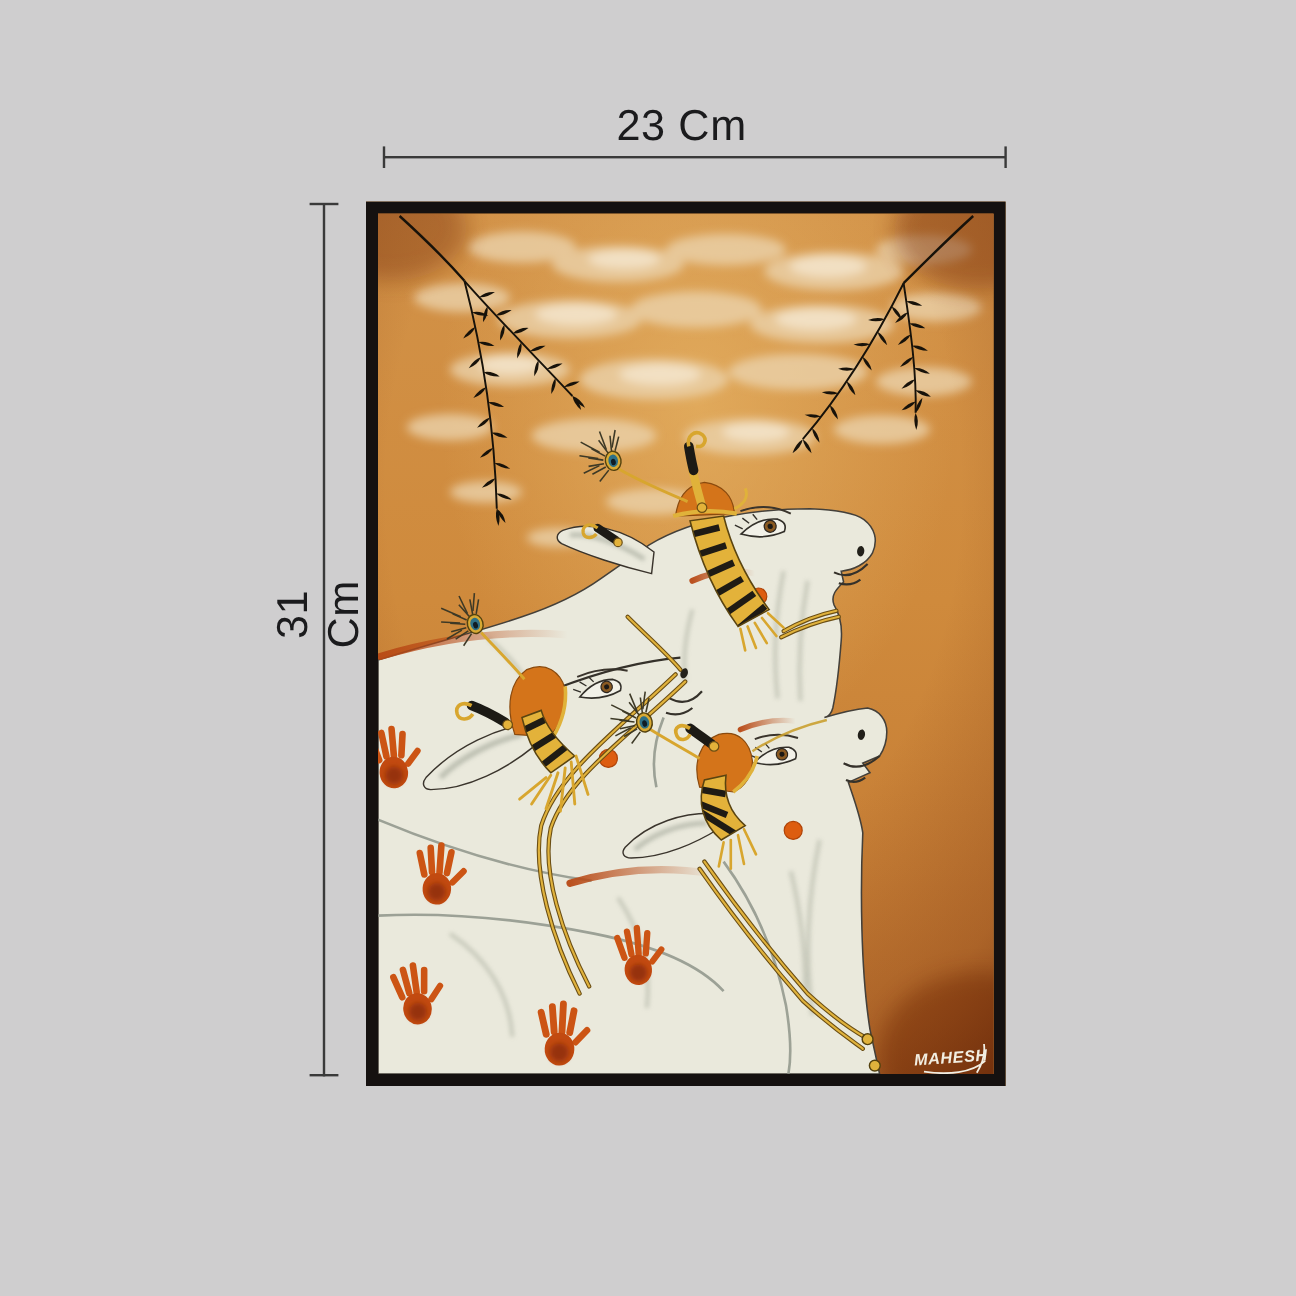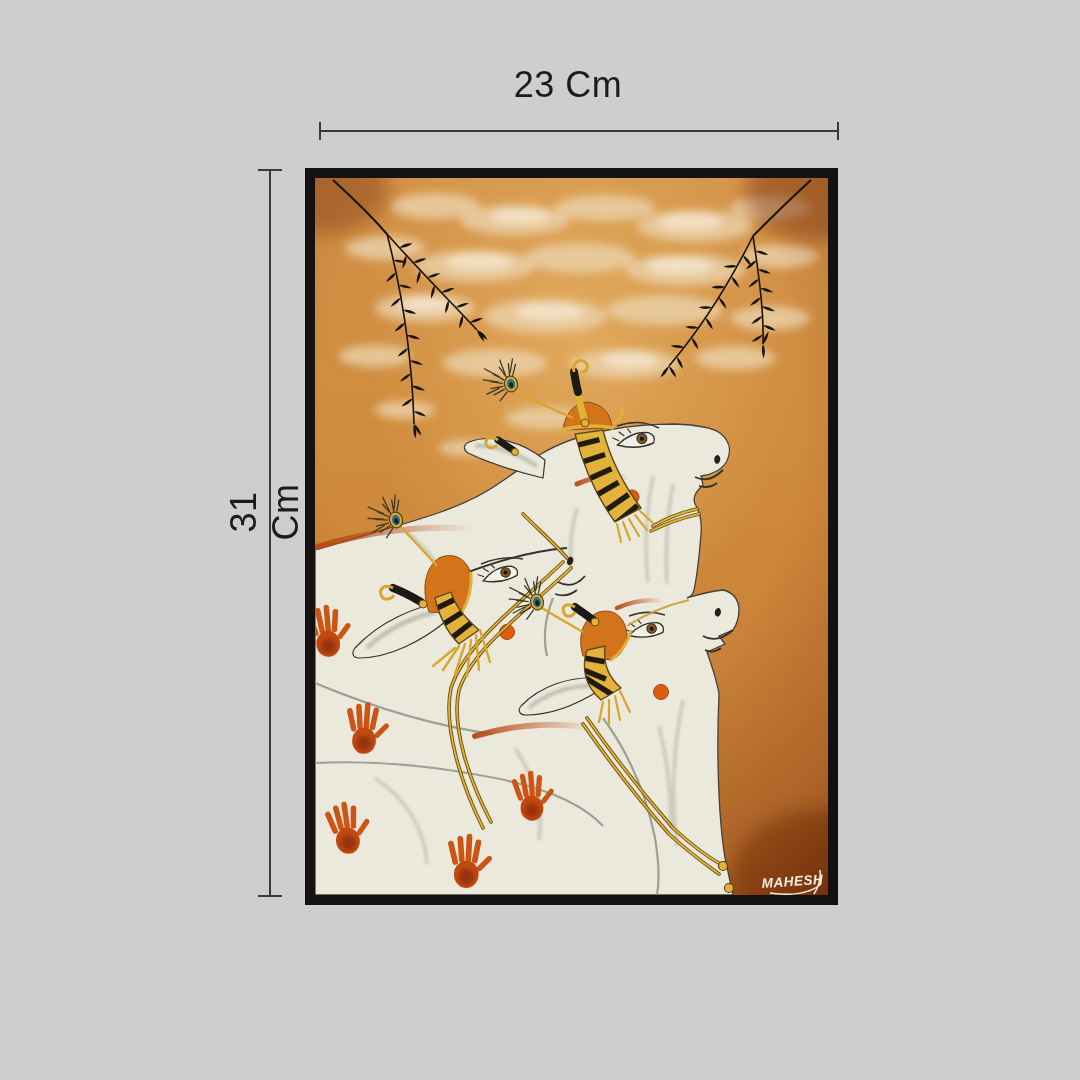--- a/index.html
+++ b/index.html
@@ -1,19 +1,19 @@
 <!DOCTYPE html>
 <html><head>
 <meta charset="utf-8">
 <style>
   html,body{margin:0;padding:0;background:#cfcecf;}
   .canvas{position:relative;width:1080px;height:1080px;background:#cfcecf;overflow:hidden;
           font-family:"Liberation Sans",sans-serif;}
   .dim-label{position:absolute;color:#1b1b1d;font-size:36px;font-weight:400;letter-spacing:.5px;}
-  #width-label{left:418px;top:64px;width:300px;text-align:center;}
+  #width-label{left:418px;top:84px;width:300px;text-align:center;}
   #height-label{left:193px;top:492px;width:100px;height:40px;text-align:center;
                 transform:rotate(-90deg);transform-origin:center;}
   .dim-line{position:absolute;background:#3a3a3a;}
   #dim-top-line{left:320px;top:130px;width:518px;height:2px;}
   #dim-top-tick-l{left:319px;top:122px;width:2px;height:18px;}
   #dim-top-tick-r{left:837px;top:122px;width:2px;height:18px;}
   #dim-left-line{left:269px;top:170px;width:2px;height:727px;}
   #dim-left-tick-t{left:258px;top:169px;width:24px;height:2px;}
   #dim-left-tick-b{left:258px;top:895px;width:24px;height:2px;}
   .painting{position:absolute;left:305px;top:168px;width:533px;height:737px;

